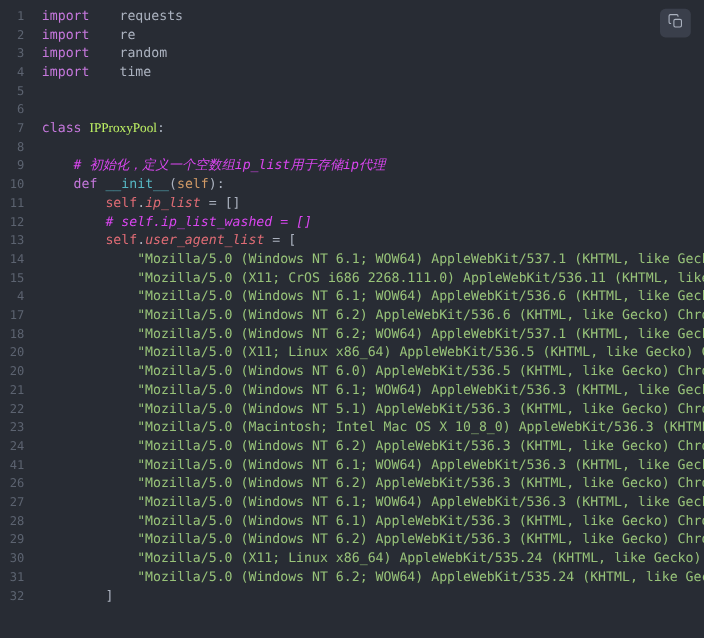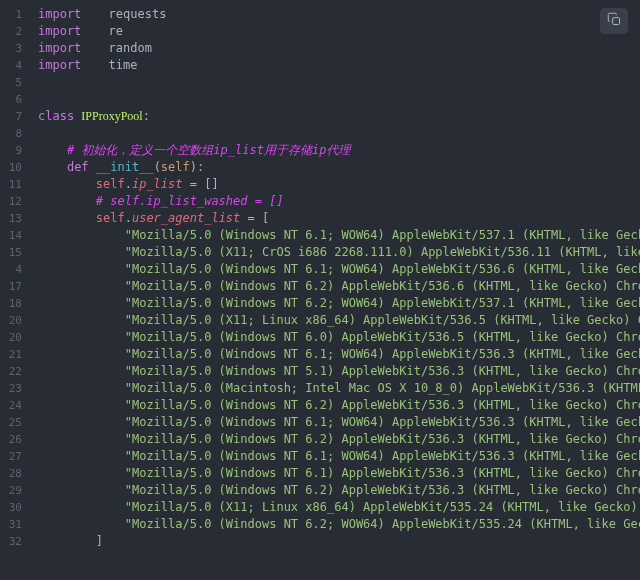--- a/index.html
+++ b/index.html
@@ -45,21 +45,21 @@
       <div>15</div>
       <div>4</div>
       <div>17</div>
       <div>18</div>
       <div>20</div>
       <div>20</div>
       <div>21</div>
       <div>22</div>
       <div>23</div>
       <div>24</div>
-      <div>25</div>
+      <div>41</div>
       <div>26</div>
       <div>27</div>
       <div>28</div>
       <div>29</div>
       <div>30</div>
       <div>31</div>
       <div>32</div>
     </div>
   <div class="code" id="code"><div class="line"><span class="tok-kw">import</span> <span class="tok-mod">requests</span></div><div class="line"><span class="tok-kw">import</span> <span class="tok-mod">re</span></div><div class="line"><span class="tok-kw">import</span> <span class="tok-mod">random</span></div><div class="line"><span class="tok-kw">import</span> <span class="tok-mod">time</span></div><div class="line"></div><div class="line"></div><div class="line"><span class="tok-kw">class</span> <span class="tok-cls">IPProxyPool</span><span class="tok-pun">:</span></div><div class="line"></div><div class="line">    <span class="tok-cmt"># 初始化，定义一个空数组ip_list用于存储ip代理</span></div><div class="line">    <span class="tok-kw">def</span> <span class="tok-magic">__init__</span><span class="tok-pun">(</span><span class="tok-param">self</span><span class="tok-pun">):</span></div><div class="line">        <span class="tok-self">self</span><span class="tok-pun">.</span><span class="tok-attr">ip_list</span> <span class="tok-pun">=</span> <span class="tok-pun">[]</span></div><div class="line">        <span class="tok-cmt"># self.ip_list_washed = []</span></div><div class="line">        <span class="tok-self">self</span><span class="tok-pun">.</span><span class="tok-attr">user_agent_list</span> <span class="tok-pun">=</span> <span class="tok-pun">[</span></div><div class="line">            <span class="tok-str">"Mozilla/5.0 (Windows NT 6.1; WOW64) AppleWebKit/537.1 (KHTML, like Gecko) Chrome/</span></div><div class="line">            <span class="tok-str">"Mozilla/5.0 (X11; CrOS i686 2268.111.0) AppleWebKit/536.11 (KHTML, like Gecko) Ch</span></div><div class="line">            <span class="tok-str">"Mozilla/5.0 (Windows NT 6.1; WOW64) AppleWebKit/536.6 (KHTML, like Gecko) Chrome/</span></div><div class="line">            <span class="tok-str">"Mozilla/5.0 (Windows NT 6.2) AppleWebKit/536.6 (KHTML, like Gecko) Chrome/20.0.10</span></div><div class="line">            <span class="tok-str">"Mozilla/5.0 (Windows NT 6.2; WOW64) AppleWebKit/537.1 (KHTML, like Gecko) Chrome/</span></div><div class="line">            <span class="tok-str">"Mozilla/5.0 (X11; Linux x86_64) AppleWebKit/536.5 (KHTML, like Gecko) Chrome/19.0</span></div><div class="line">            <span class="tok-str">"Mozilla/5.0 (Windows NT 6.0) AppleWebKit/536.5 (KHTML, like Gecko) Chrome/19.0.10</span></div><div class="line">            <span class="tok-str">"Mozilla/5.0 (Windows NT 6.1; WOW64) AppleWebKit/536.3 (KHTML, like Gecko) Chrome/</span></div><div class="line">            <span class="tok-str">"Mozilla/5.0 (Windows NT 5.1) AppleWebKit/536.3 (KHTML, like Gecko) Chrome/19.0.10</span></div><div class="line">            <span class="tok-str">"Mozilla/5.0 (Macintosh; Intel Mac OS X 10_8_0) AppleWebKit/536.3 (KHTML, like Gec</span></div><div class="line">            <span class="tok-str">"Mozilla/5.0 (Windows NT 6.2) AppleWebKit/536.3 (KHTML, like Gecko) Chrome/19.0.10</span></div><div class="line">            <span class="tok-str">"Mozilla/5.0 (Windows NT 6.1; WOW64) AppleWebKit/536.3 (KHTML, like Gecko) Chrome/</span></div><div class="line">            <span class="tok-str">"Mozilla/5.0 (Windows NT 6.2) AppleWebKit/536.3 (KHTML, like Gecko) Chrome/19.0.10</span></div><div class="line">            <span class="tok-str">"Mozilla/5.0 (Windows NT 6.1; WOW64) AppleWebKit/536.3 (KHTML, like Gecko) Chrome/</span></div><div class="line">            <span class="tok-str">"Mozilla/5.0 (Windows NT 6.1) AppleWebKit/536.3 (KHTML, like Gecko) Chrome/19.0.10</span></div><div class="line">            <span class="tok-str">"Mozilla/5.0 (Windows NT 6.2) AppleWebKit/536.3 (KHTML, like Gecko) Chrome/19.0.10</span></div><div class="line">            <span class="tok-str">"Mozilla/5.0 (X11; Linux x86_64) AppleWebKit/535.24 (KHTML, like Gecko) Chrome/19.</span></div><div class="line">            <span class="tok-str">"Mozilla/5.0 (Windows NT 6.2; WOW64) AppleWebKit/535.24 (KHTML, like Gecko) Chrome</span></div><div class="line">        <span class="tok-pun">]</span></div></div>
 </div>

